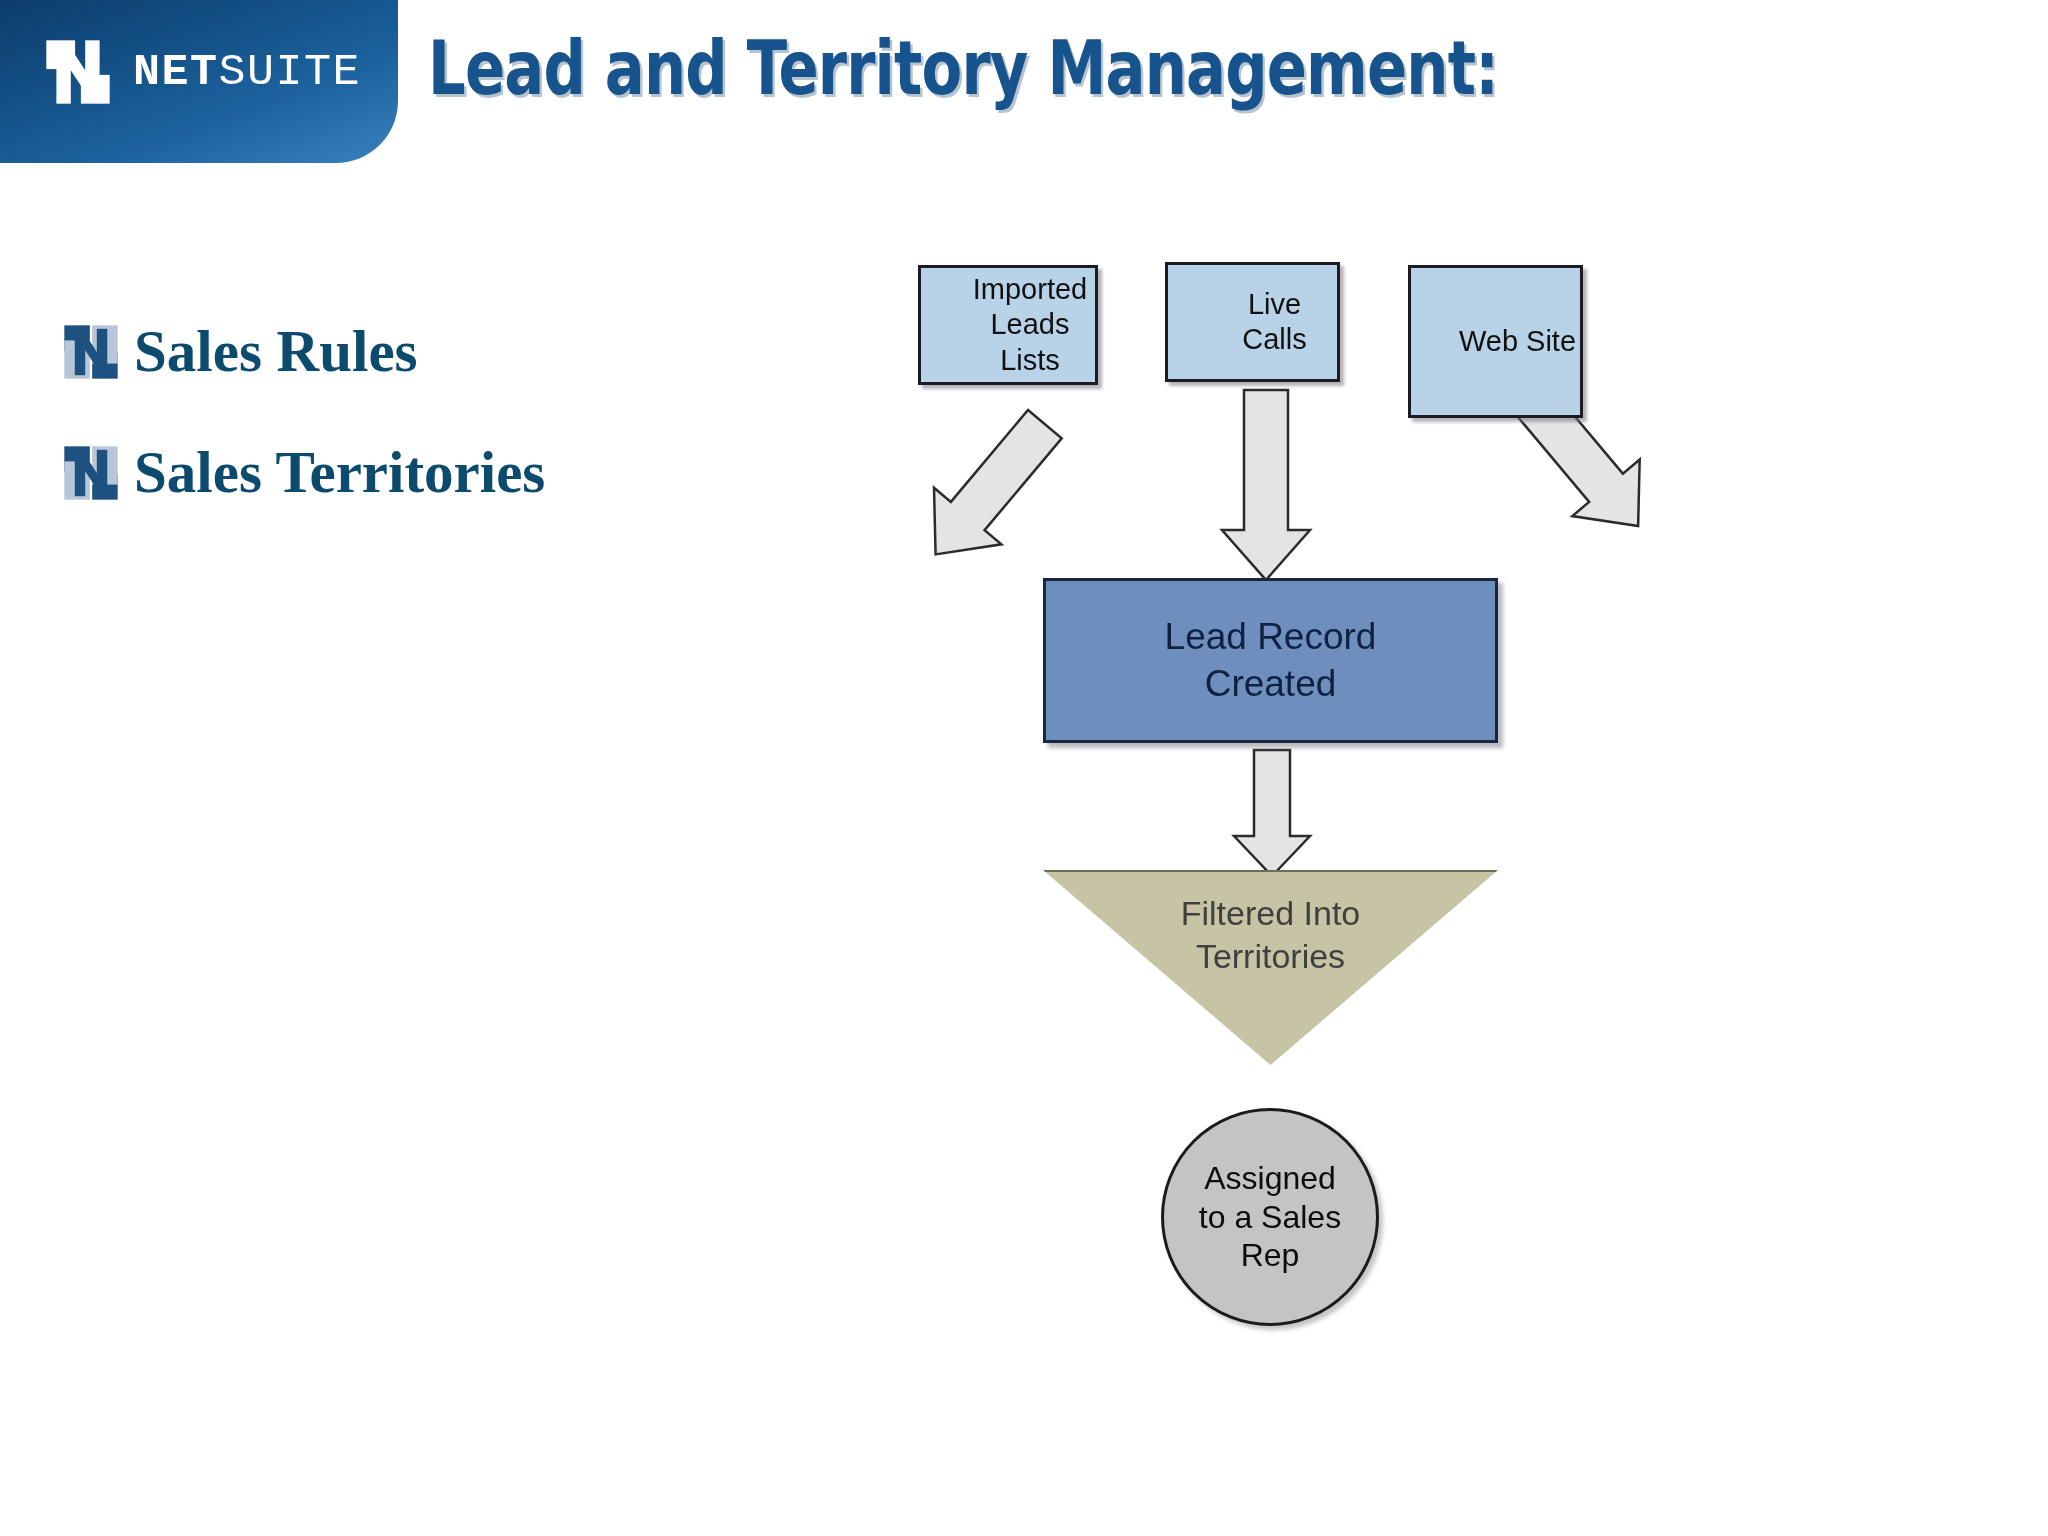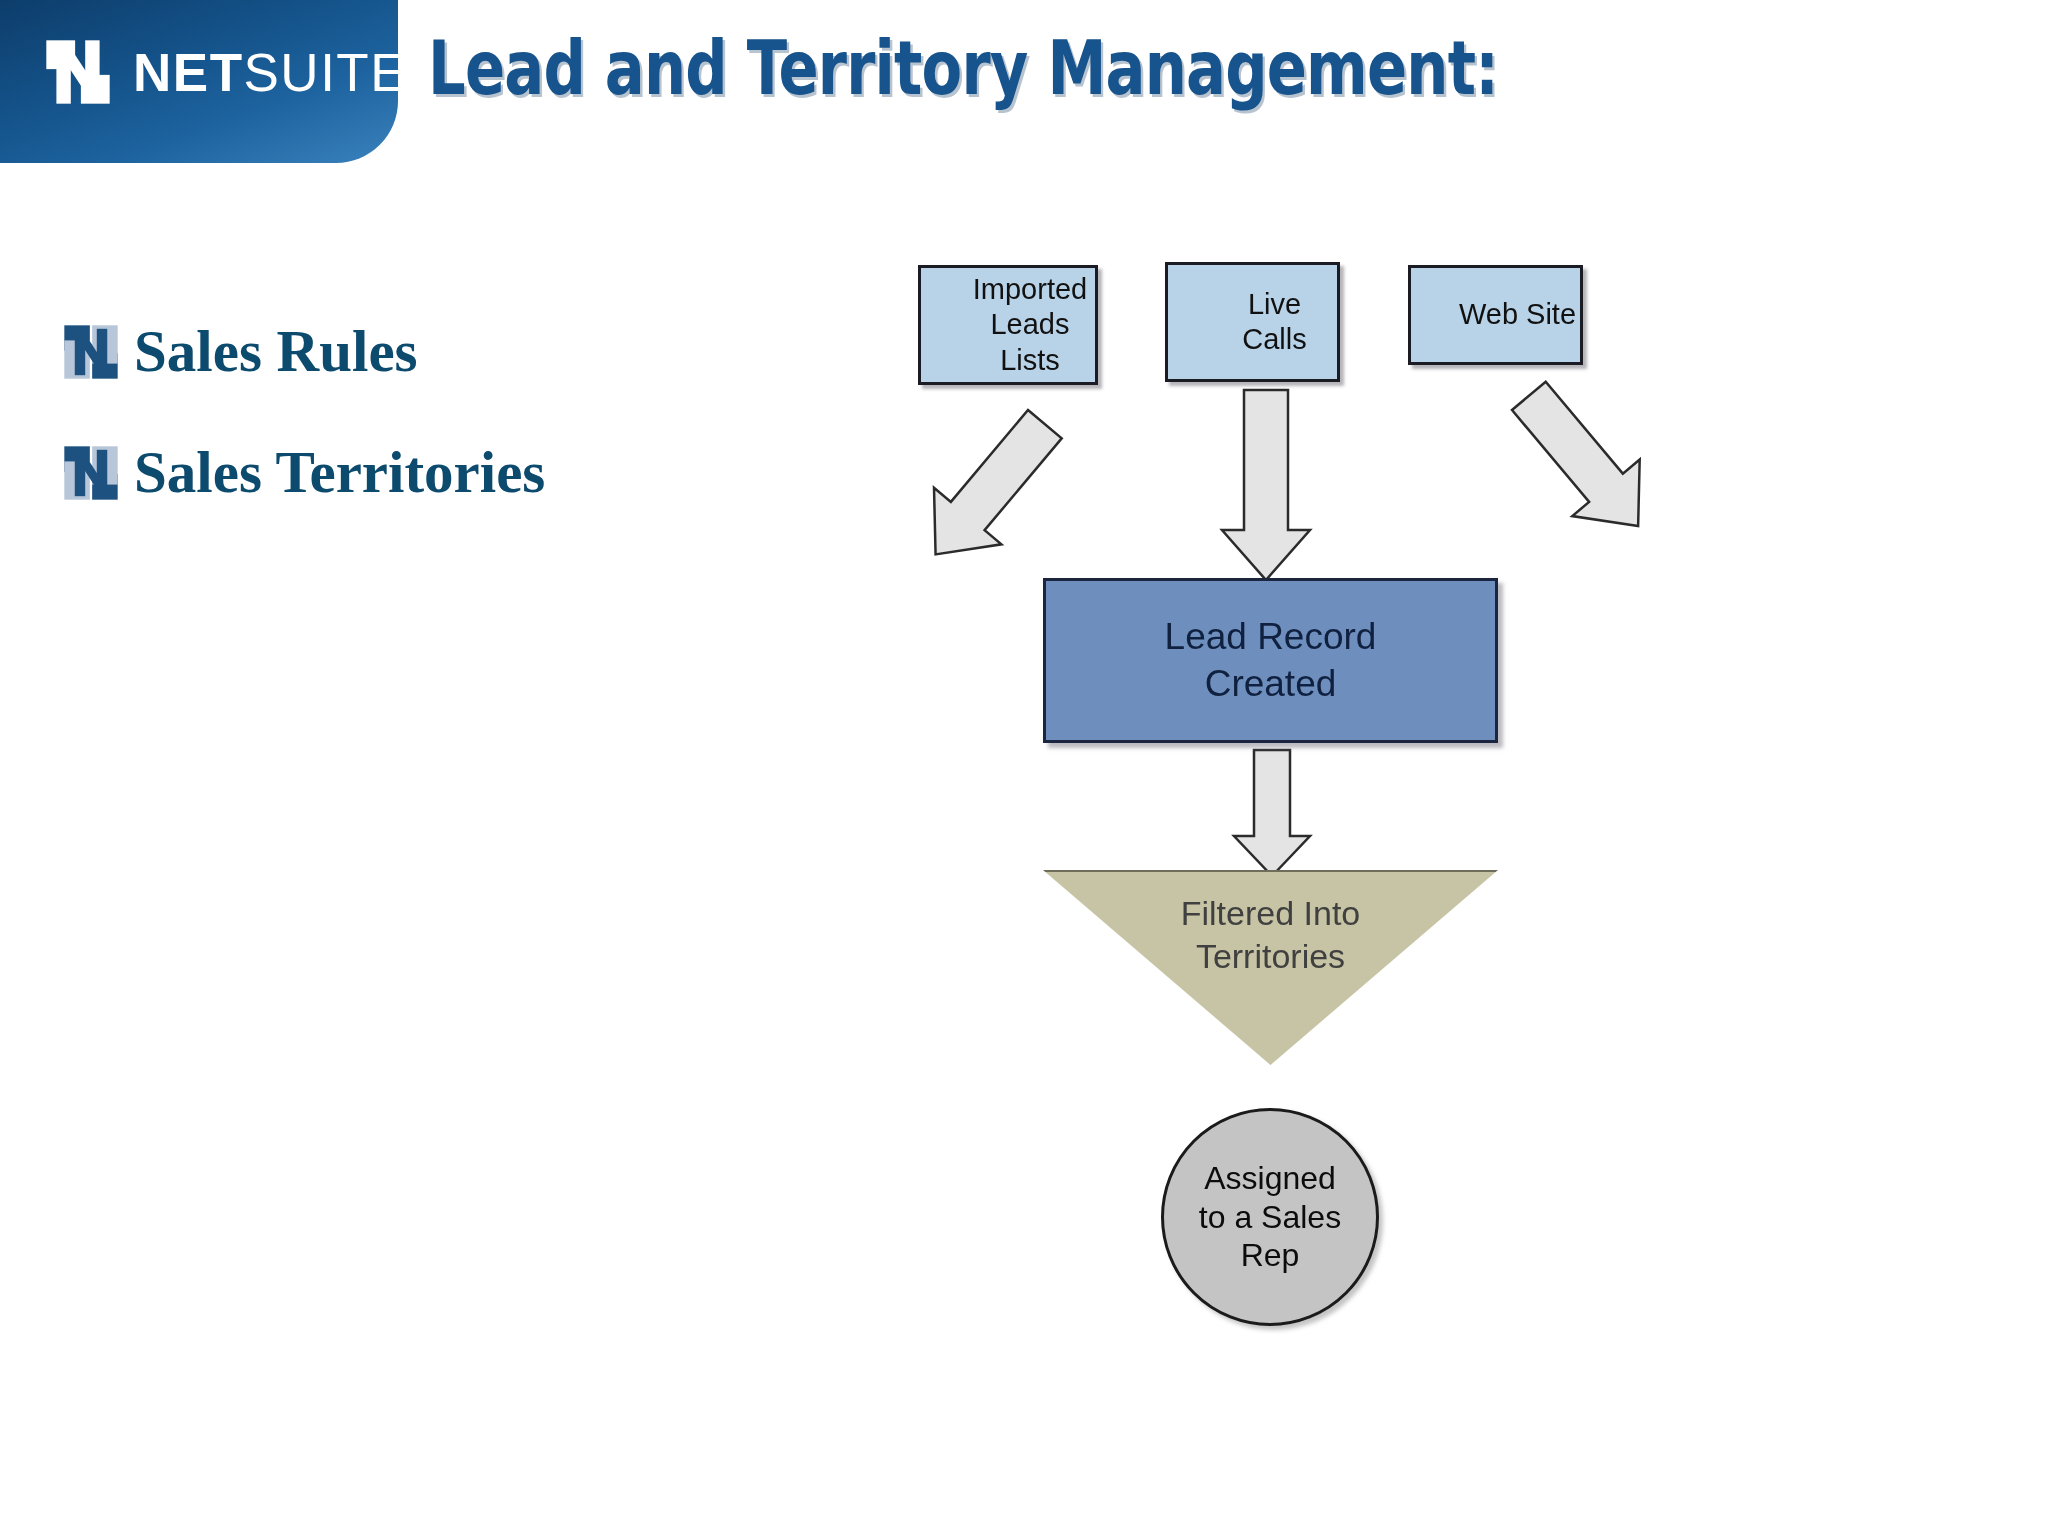--- a/index.html
+++ b/index.html
@@ -36,22 +36,22 @@
     display: flex;
     align-items: center;
     gap: 19px;
   }
   .ns-mark-white {
     width: 72px;
     height: 72px;
     flex: 0 0 auto;
   }
   .ns-wordmark {
-    font-family: Liberation Sans, sans-serif;
-    font-size: 53px;
+    font-family: Liberation Mono, monospace;
+    font-size: 45px;
     letter-spacing: 1.5px;
     line-height: 1;
     white-space: nowrap;
     color: #ffffff;
   }
   .ns-wordmark .w-net {
     font-weight: bold;
   }
   .ns-wordmark .w-suite {
     font-weight: normal;
@@ -127,21 +127,21 @@
     color: #111111;
   }
   .src-box {
     background: #b8d2e8;
     border: 3px solid #1b1b24;
     box-shadow: 4px 4px 3px rgba(120,120,130,0.55);
     padding-left: 44px;
   }
   .box-imported { left: 18px;  top: 15px;  width: 180px; height: 120px; }
   .box-livecalls{ left: 265px; top: 12px;  width: 175px; height: 120px; }
-  .box-website  { left: 508px; top: 15px;  width: 175px; height: 100px; }
+  .box-website  { left: 508px; top: 15px;  width: 175px; height: 153px; }
 
   .lead-box {
     left: 143px; top: 328px; width: 455px; height: 165px;
     background: #6e8fbe;
     border: 3px solid #1b2540;
     box-shadow: 5px 5px 4px rgba(130,130,140,0.55);
     color: #10203f;
     font-size: 37px;
     line-height: 1.25;
   }

